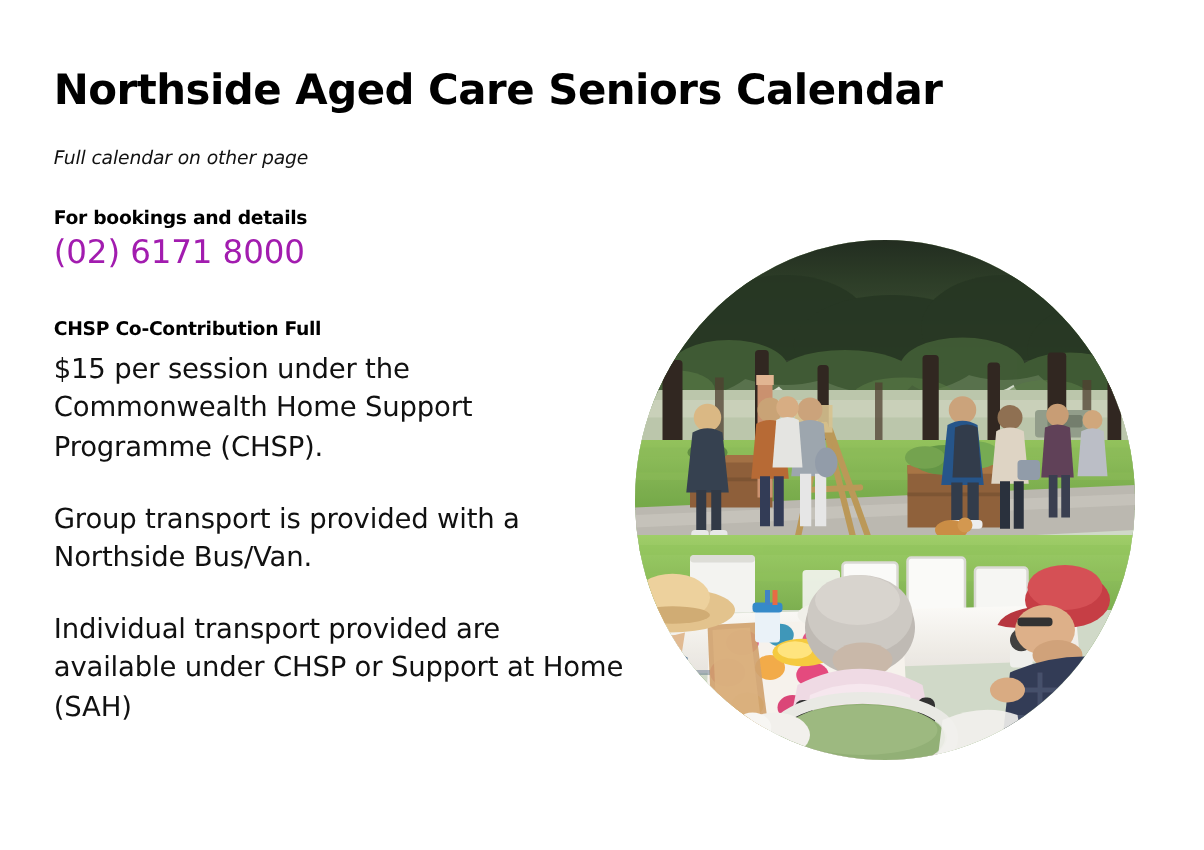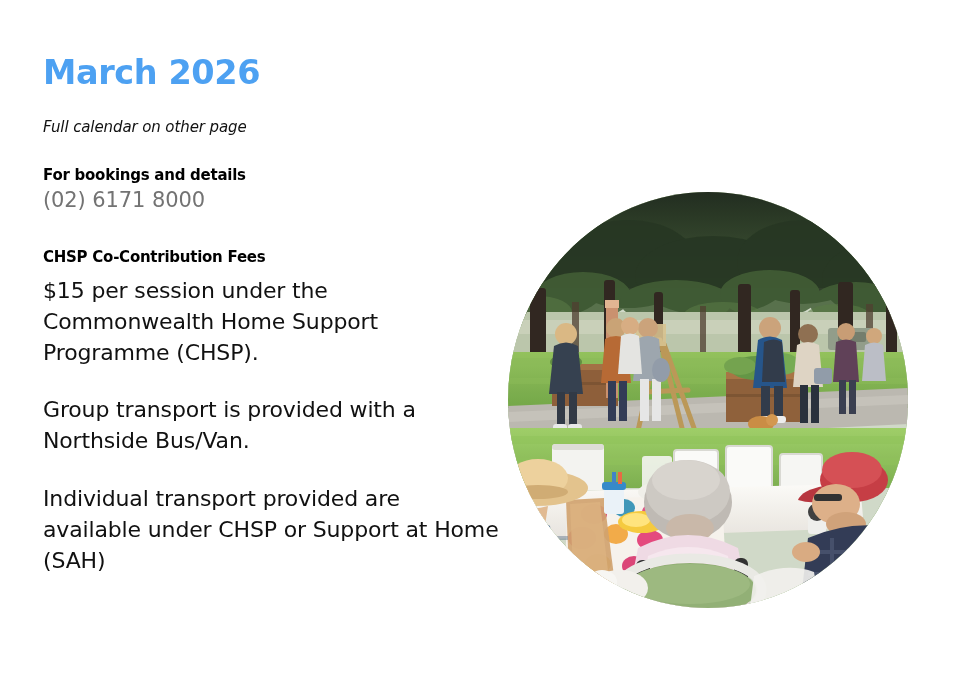--- a/index.html
+++ b/index.html
@@ -69,23 +69,23 @@
   .head-bold {
     font-family: "DejaVu Sans", sans-serif;
     font-size: 15px;
     font-weight: bold;
     color: #000000;
     letter-spacing: -0.25px;
     line-height: 1.28;
   }
   .phone {
     font-family: "DejaVu Sans", sans-serif;
-    font-size: 21px;
+    font-size: 26px;
     font-weight: normal;
-    color: #737373;
+    color: #a21caf;
     letter-spacing: -0.1px;
     line-height: 1.3;
     margin-top: 2px;
   }
 
   .body-text {
     font-family: "DejaVu Sans", sans-serif;
     font-size: 22px;
     font-weight: normal;
     color: #111111;
@@ -116,32 +116,32 @@
     height: 100%;
   }
 </style>
 </head>
 <body>
 
 <div id="poster">
 
   <div class="text-col">
 
-
-    <div class="title-line2">March 2026</div>
+    <div class="title-line1">Northside Aged Care Seniors Calendar</div>
+
 
     <div class="subtitle">Full calendar on other page</div>
 
     <div class="section">
       <div class="head-bold">For bookings and details</div>
       <div class="phone">(02) 6171 8000</div>
     </div>
 
     <div class="section tight">
-      <div class="head-bold">CHSP Co-Contribution Fees</div>
+      <div class="head-bold">CHSP Co-Contribution Full</div>
       <div class="body-text fees-body">$15 per session under the Commonwealth Home Support Programme (CHSP).</div>
     </div>
 
     <div class="body-text spaced">Group transport is provided with a Northside Bus/Van.</div>
 
     <div class="body-text spaced">Individual transport provided are available under CHSP or Support at Home (SAH)</div>
 
   </div>
 
   <div class="photo-circle">

